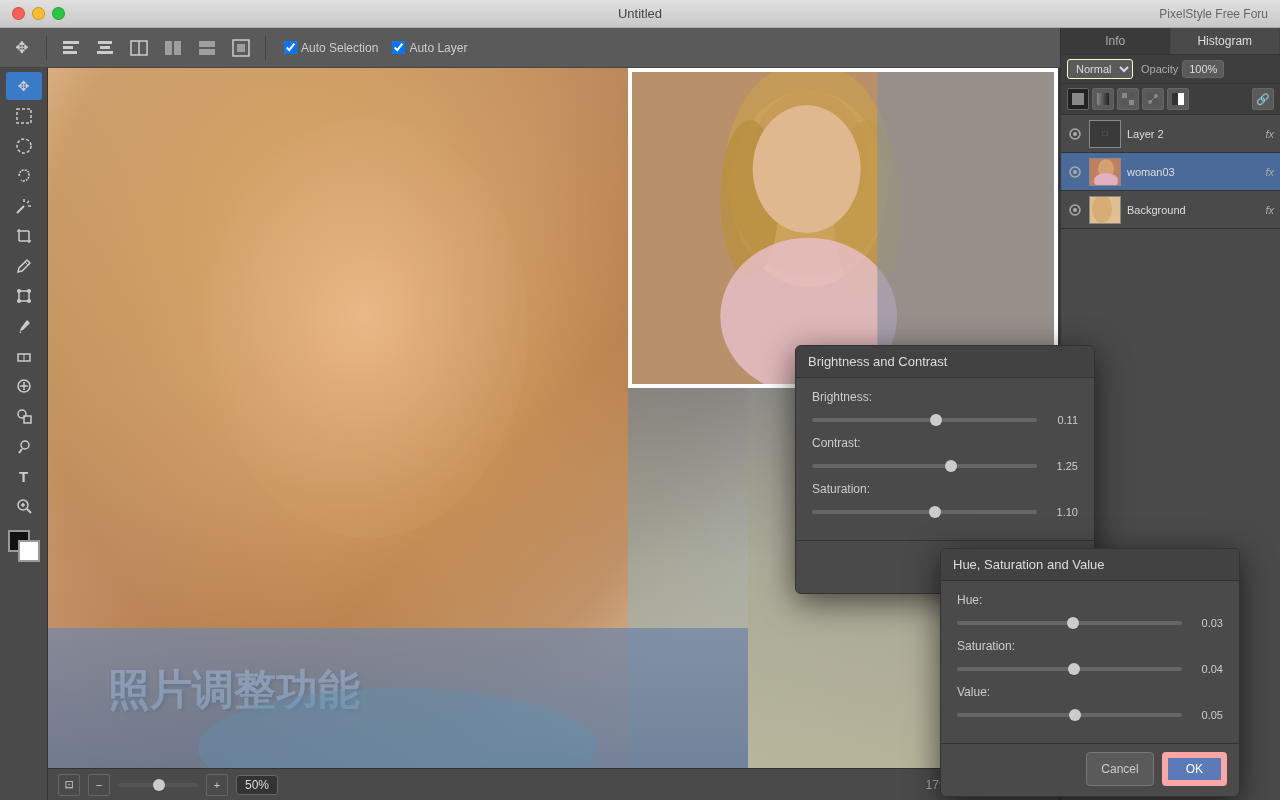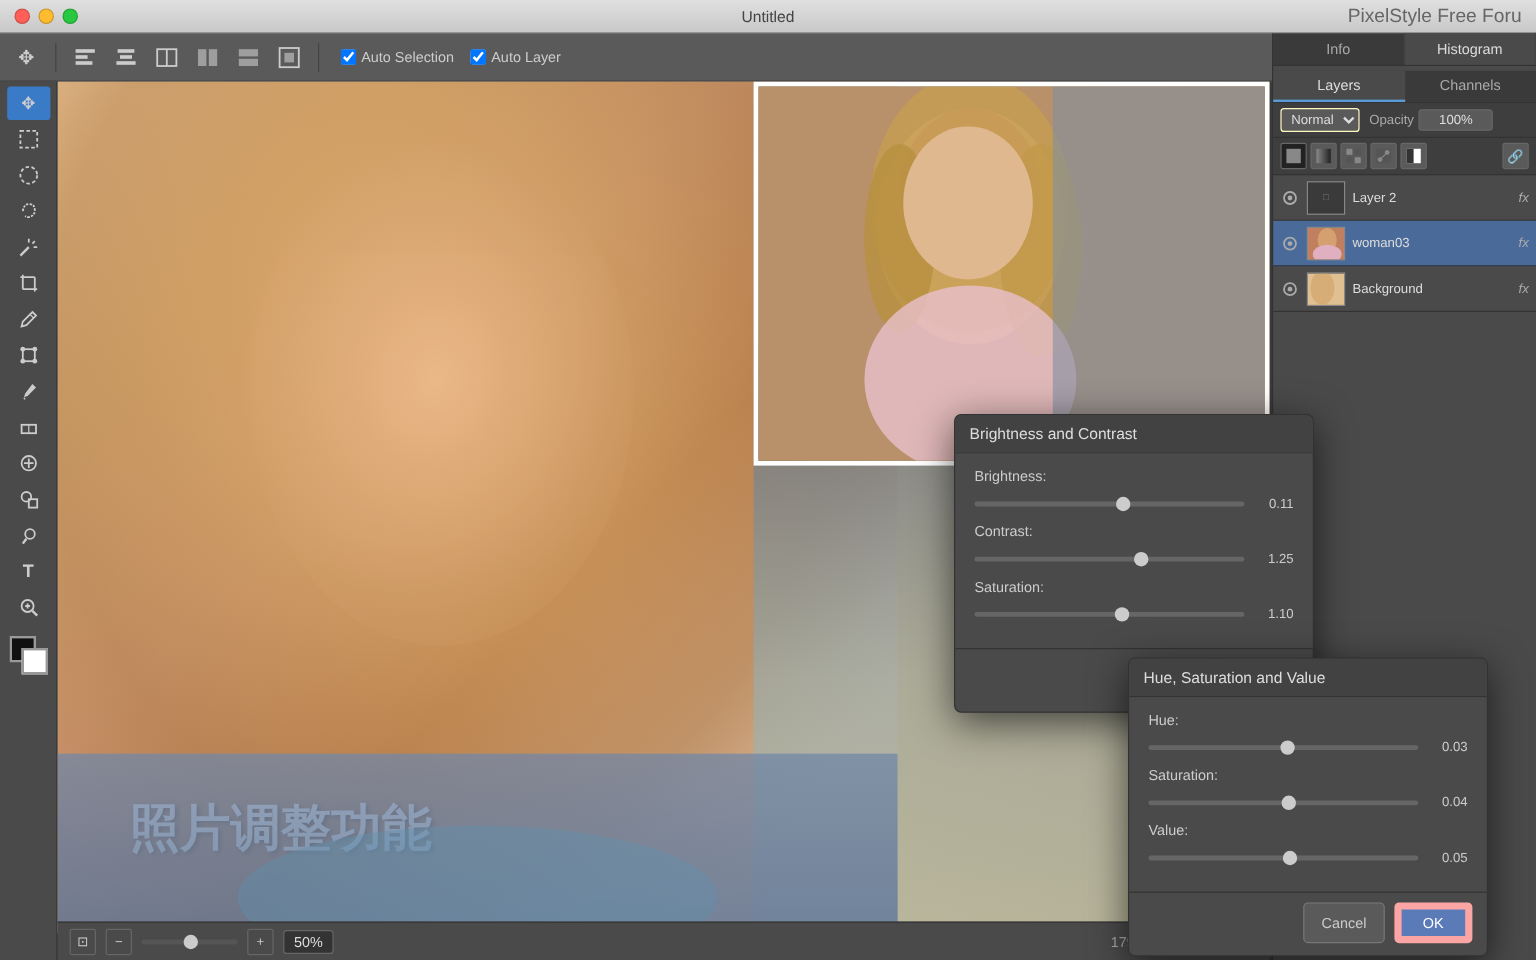--- a/index.html
+++ b/index.html
@@ -11,21 +11,21 @@
       background: linear-gradient(to bottom, #e0e0e0, #c8c8c8);
       display: flex; align-items: center; justify-content: center;
       border-bottom: 1px solid #aaa;
     }
     .titlebar-buttons { position: absolute; left: 12px; display: flex; gap: 7px; }
     .tb-btn { width: 13px; height: 13px; border-radius: 50%; border: 1px solid rgba(0,0,0,0.2); }
     .tb-close { background: #ff5f57; }
     .tb-min { background: #febc2e; }
     .tb-max { background: #28c840; }
     .titlebar-title { font-size: 13px; color: #444; font-weight: 500; }
-    .titlebar-right { position: absolute; right: 12px; font-size: 16px; color: #666; }
+    .titlebar-right { position: absolute; right: 12px; font-size: 12px; color: #666; }
 
     
     .toolbar {
       position: absolute; top: 28px; left: 0; width: 1280px; height: 40px;
       background: #5a5a5a;
       display: flex; align-items: center; padding: 0 8px; gap: 6px;
       border-bottom: 1px solid #444;
     }
     .toolbar-btn {
       width: 28px; height: 28px; background: transparent; border: none;
@@ -147,21 +147,21 @@
     .layer-tab.active { background: #4a4a4a; color: #ddd; border-bottom: 2px solid #5a9ad5; }
     .blend-row {
       display: flex; align-items: center; gap: 4px; padding: 4px 6px;
       background: #3e3e3e; border-bottom: 1px solid #333;
     }
     .blend-sel {
       background: #5a5a5a; border: 1px solid #fef9c3; color: #ddd;
       padding: 2px 4px; border-radius: 3px; font-size: 11px; cursor: pointer;
     }
     .opacity-label { color: #aaa; font-size: 11px; margin-left: 4px; }
-    .opacity-val { background: #5a5a5a; border: 1px solid #666; color: #ddd; padding: 2px 4px; border-radius: 3px; font-size: 11px; width: 62px; text-align: center; }
+    .opacity-val { background: #5a5a5a; border: 1px solid #666; color: #ddd; padding: 2px 4px; border-radius: 3px; font-size: 11px; width: 42px; text-align: center; }
     .layer-icons-row {
       display: flex; align-items: center; gap: 3px; padding: 4px 6px;
       background: #3e3e3e; border-bottom: 1px solid #333;
     }
     .layer-icon-btn { width: 22px; height: 22px; background: #5a5a5a; border: 1px solid #666; border-radius: 2px; display: flex; align-items: center; justify-content: center; cursor: pointer; font-size: 11px; color: #ccc; }
     .layers-list { flex: 1; overflow-y: auto; }
     .layer-item {
       display: flex; align-items: center; padding: 4px 6px; gap: 6px;
       border-bottom: 1px solid #333; cursor: pointer; min-height: 38px;
     }
@@ -424,24 +424,20 @@
 </div>
 
 <div class="rightpanel">
 
   <div class="panel-tabs">
     <div class="panel-tab">Info</div>
     <div class="panel-tab active">Histogram</div>
   </div>
 
 
-  <div class="layer-tabs">
-    <div class="layer-tab active">Layers</div>
-    <div class="layer-tab">Channels</div>
-  </div>
 
   <div class="blend-row">
     <select class="blend-sel">
       <option>Normal</option>
     </select>
     <span class="opacity-label">Opacity</span>
     <span class="opacity-val">100%</span>
   </div>
 
   <div class="layer-icons-row">

